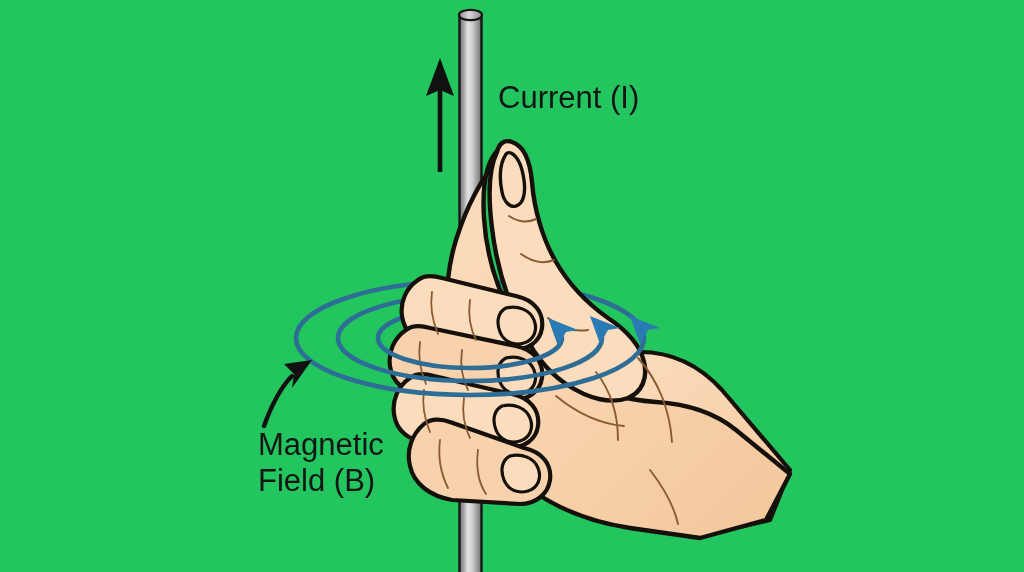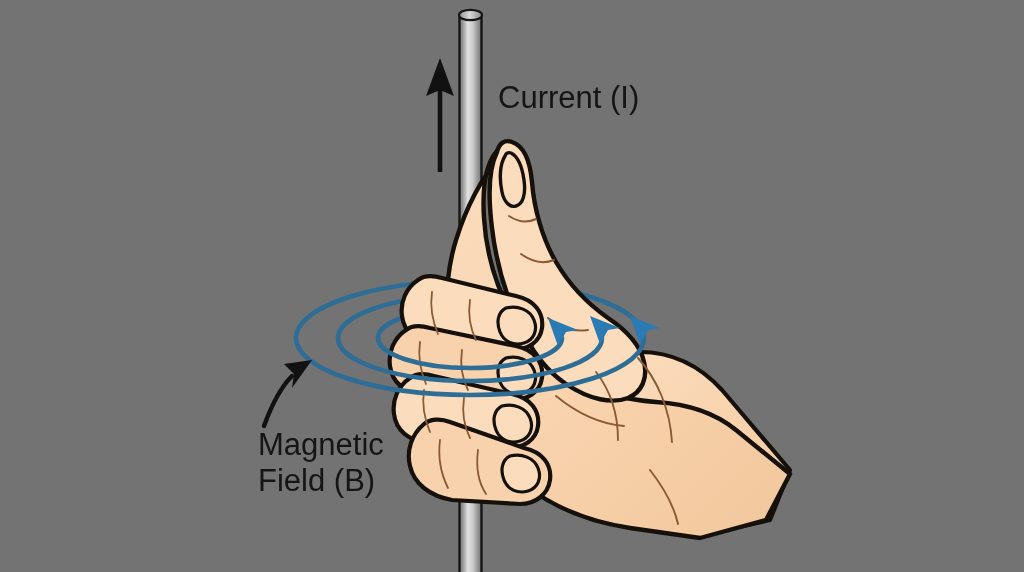--- a/index.html
+++ b/index.html
@@ -8,21 +8,21 @@
     padding: 0;
     background: #ffffff;
   }
   body {
     font-family: "Liberation Sans", sans-serif;
   }
   #stage {
     position: relative;
     width: 1024px;
     height: 572px;
-    background: #737373;
+    background: #22c55e;
     overflow: hidden;
   }
   #diagram {
     position: absolute;
     top: 0;
     left: 0;
     width: 1024px;
     height: 572px;
     display: block;
   }

